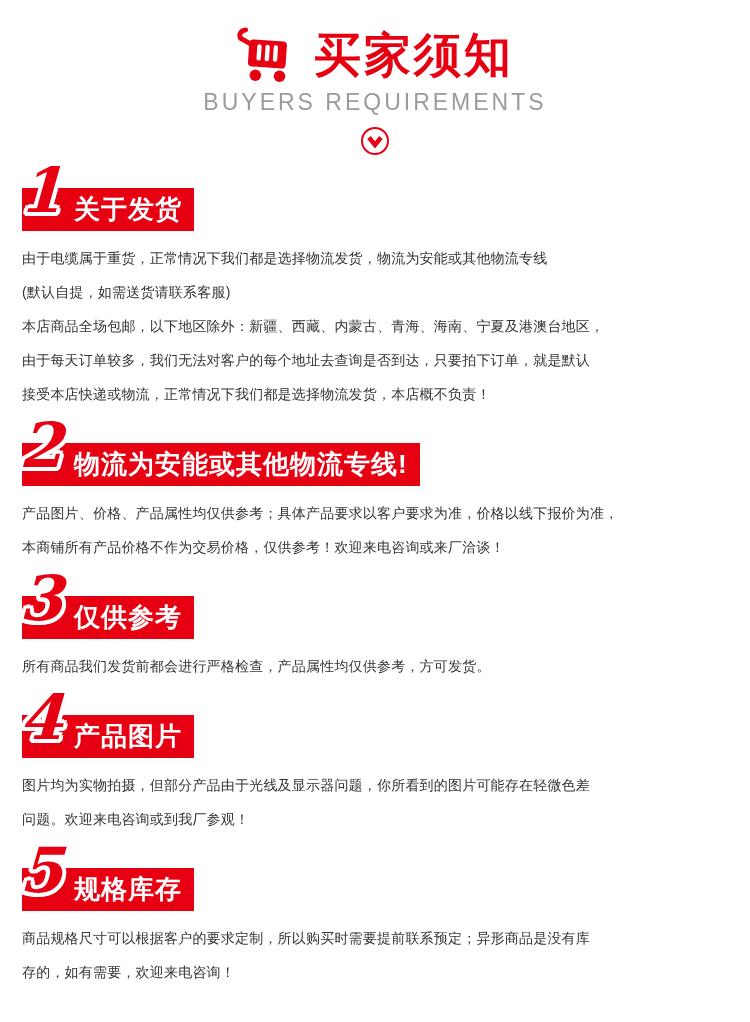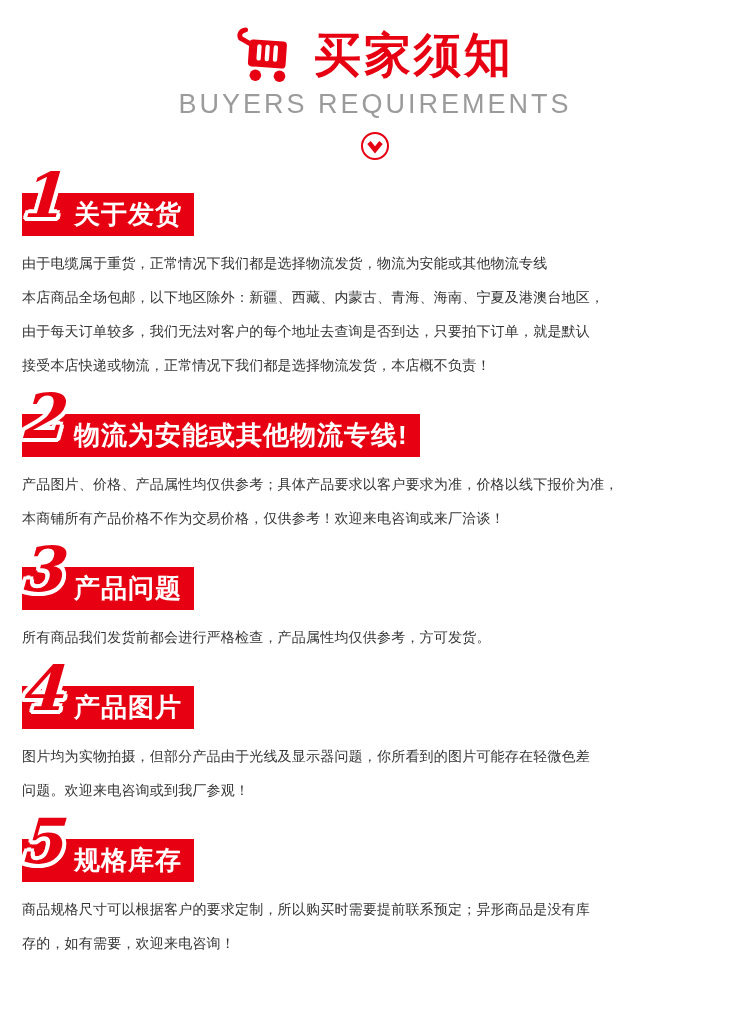--- a/index.html
+++ b/index.html
@@ -5,21 +5,21 @@
   * { margin:0; padding:0; box-sizing:border-box; }
   html,body { background:#ffffff; }
   body { font-family:"Liberation Sans","DejaVu Sans",sans-serif; }
   .page { width:750px; height:1022px; margin:0 auto; background:#ffffff; overflow:hidden; position:relative; }
 
   
   .header { text-align:center; padding-top:24px; }
   .brand-row { display:flex; align-items:center; justify-content:center; gap:20px; height:60px; }
   .cart-icon-box { width:58px; height:58px; display:flex; align-items:center; justify-content:center; }
   .brand-title { color:#e60012; font-size:47px; font-weight:bold; letter-spacing:3px; line-height:1; }
-  .brand-sub { color:#9b9b9b; font-size:27px; letter-spacing:3px; margin-top:6px; line-height:1.1; }
+  .brand-sub { color:#9b9b9b; font-size:23px; letter-spacing:3px; margin-top:6px; line-height:1.1; }
   .chevron-wrap { margin-top:11px; height:30px; }
 
   
   .section { margin-left:22px; margin-top:10px; }
   .sec-head { position:relative; padding-top:22px; }
   .sec-num {
     position:absolute; left:3px; top:-6px; z-index:2;
     font-family:"DejaVu Serif","Liberation Serif",serif;
     font-style:italic; font-weight:700; font-size:62px; line-height:1;
     color:#e60012; transform:skewX(-5deg);
@@ -67,41 +67,42 @@
     </div>
   </div>
 
   <div class="section">
     <div class="sec-head">
       <span class="sec-num">1</span>
       <span class="sec-bar">关于发货</span>
     </div>
     <div class="sec-body">
       <div class="sec-line">由于电缆属于重货，正常情况下我们都是选择物流发货，物流为安能或其他物流专线</div>
+      <div class="sec-line">(默认自提，如需送货请联系客服)</div>
       <div class="sec-line">本店商品全场包邮，以下地区除外：新疆、西藏、内蒙古、青海、海南、宁夏及港澳台地区，</div>
       <div class="sec-line">由于每天订单较多，我们无法对客户的每个地址去查询是否到达，只要拍下订单，就是默认</div>
       <div class="sec-line">接受本店快递或物流，正常情况下我们都是选择物流发货，本店概不负责！</div>
     </div>
   </div>
 
   <div class="section">
     <div class="sec-head">
       <span class="sec-num">2</span>
       <span class="sec-bar">物流为安能或其他物流专线!</span>
     </div>
     <div class="sec-body">
       <div class="sec-line">产品图片、价格、产品属性均仅供参考；具体产品要求以客户要求为准，价格以线下报价为准，</div>
       <div class="sec-line">本商铺所有产品价格不作为交易价格，仅供参考！欢迎来电咨询或来厂洽谈！</div>
     </div>
   </div>
 
   <div class="section">
     <div class="sec-head">
       <span class="sec-num">3</span>
-      <span class="sec-bar">产品问题</span>
+      <span class="sec-bar">仅供参考</span>
     </div>
     <div class="sec-body">
       <div class="sec-line">所有商品我们发货前都会进行严格检查，产品属性均仅供参考，方可发货。</div>
     </div>
   </div>
 
   <div class="section">
     <div class="sec-head">
       <span class="sec-num">4</span>
       <span class="sec-bar">产品图片</span>

